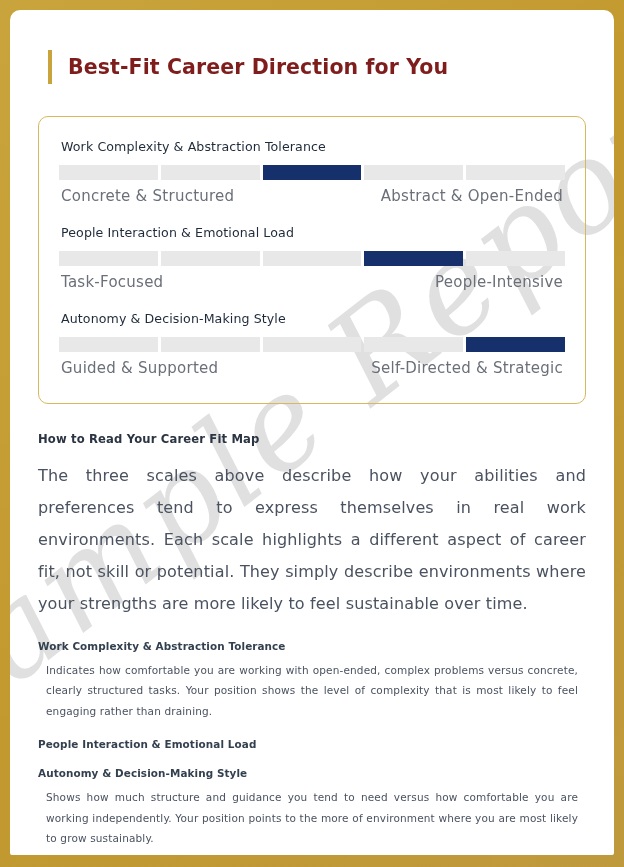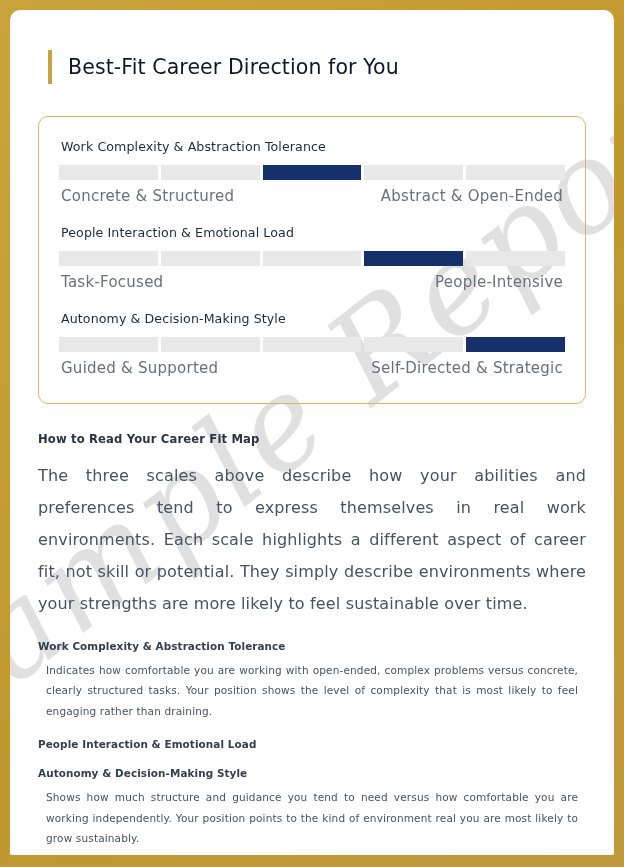--- a/index.html
+++ b/index.html
@@ -68,22 +68,22 @@
   }
   .title-accent {
     width: 4px;
     height: 34px;
     background: #c9a43c;
     margin-right: 16px;
     flex: 0 0 auto;
   }
   .page-title {
     font-size: 20.5px;
-    font-weight: 400;
-    color: #0f172a;
+    font-weight: 700;
+    color: #7f1d1d;
     letter-spacing: .1px;
     white-space: nowrap;
     text-align: right;
   }
 
   
   .scales-card {
     border: 1px solid #d9b85c;
     border-radius: 10px;
     padding: 22px 20px 26px 20px;
@@ -228,18 +228,18 @@
         <div class="exp-title">Work Complexity &amp; Abstraction Tolerance</div>
         <p class="exp-body">Indicates how comfortable you are working with open-ended, complex problems versus concrete, clearly structured tasks. Your position shows the level of complexity that is most likely to feel engaging rather than draining.</p>
       </div>
 
       <div class="exp-block">
         <div class="exp-title">People Interaction &amp; Emotional Load</div>
       </div>
 
       <div class="exp-block">
         <div class="exp-title">Autonomy &amp; Decision-Making Style</div>
-        <p class="exp-body">Shows how much structure and guidance you tend to need versus how comfortable you are working independently. Your position points to the kind of environment real you are most likely to grow sustainably.</p>
+        <p class="exp-body">Shows how much structure and guidance you tend to need versus how comfortable you are working independently. Your position points to the more of environment where you are most likely to grow sustainably.</p>
       </div>
 
     </div>
   </div>
 </div>
 
 </body></html>

